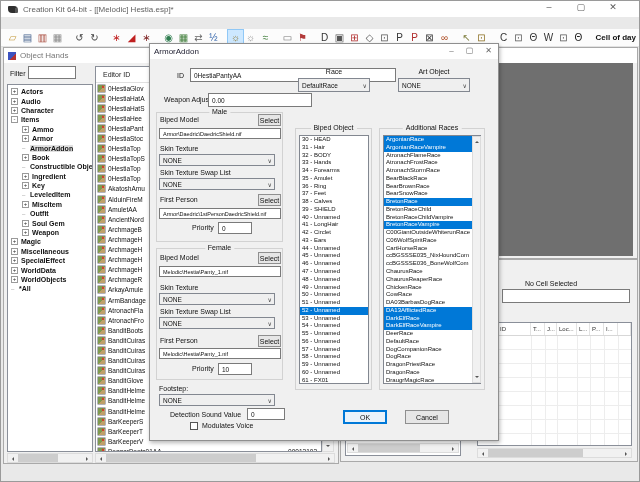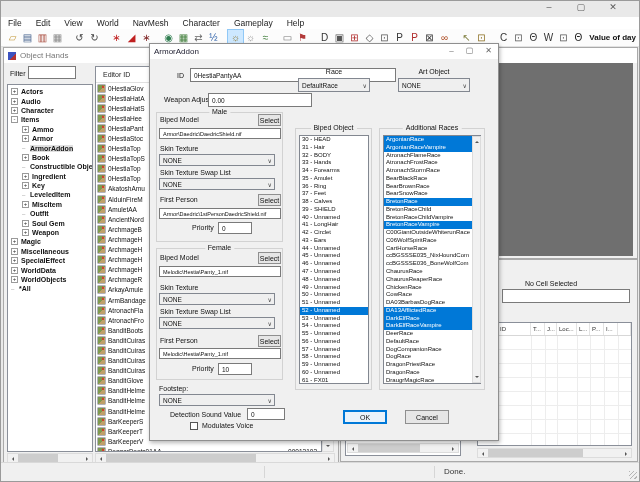--- a/index.html
+++ b/index.html
@@ -73,36 +73,30 @@
   .statusbar { position:absolute; left:0; right:0; bottom:0; height:19px; background:#f0f0f0; border-top:1px solid #d9d9d9; font-size:8px; color:#333; }
   .sb-div { position:absolute; top:3px; bottom:3px; width:1px; background:#d6d6d6; }
   .grip { position:absolute; right:2px; bottom:2px; width:8px; height:8px;
     background:repeating-linear-gradient(135deg,#b5b5b5 0 1px, transparent 1px 3px); }
 </style>
 </head>
 <body>
 
 <div id="root">
 
+  <div class="titlebar">
+    <span class="app-icon"></span>
+    <span>Creation Kit 64-bit - [[Melodic] Hestia.esp]*</span>
+  </div>
   <div class="win-controls">
     <span>–</span>
     <span>▢</span>
     <span>✕</span>
   </div>
 
-  <div class="menubar" id="menu-bar">
-      <div class="menu-item">File</div>
-      <div class="menu-item">Edit</div>
-      <div class="menu-item">View</div>
-      <div class="menu-item">World</div>
-      <div class="menu-item">NavMesh</div>
-      <div class="menu-item">Character</div>
-      <div class="menu-item">Gameplay</div>
-      <div class="menu-item">Help</div>
-    </div>
 
   <div class="toolbar" id="toolbar">
       <div class="tb-btn" style="color: rgb(192, 149, 51);">▱</div>
       <div class="tb-btn" style="color: rgb(68, 97, 140);">▤</div>
       <div class="tb-btn" style="color: rgb(168, 74, 60);">▥</div>
       <div class="tb-btn" style="color: rgb(138, 138, 138);">▦</div>
       <div class="tb-sep"></div>
       <div class="tb-btn" style="color: rgb(68, 68, 68);">↺</div>
       <div class="tb-btn" style="color: rgb(68, 68, 68);">↻</div>
       <div class="tb-sep"></div>
@@ -135,21 +129,21 @@
       <div class="tb-btn" style="color: rgb(119, 119, 51);">↖</div>
       <div class="tb-btn" style="color: rgb(138, 109, 31);">⊡</div>
       <div class="tb-sep"></div>
       <div class="tb-btn" style="color: rgb(51, 51, 51);">C</div>
       <div class="tb-btn" style="color: rgb(85, 85, 85);">⊡</div>
       <div class="tb-btn" style="color: rgb(51, 51, 51);">Θ</div>
       <div class="tb-btn" style="color: rgb(51, 51, 51);">W</div>
       <div class="tb-btn" style="color: rgb(85, 85, 85);">⊡</div>
       <div class="tb-btn" style="color: rgb(34, 34, 34);">Θ</div>
     </div>
-  <div class="tod">Value of day</div>
+  <div class="tod">Cell of day</div>
 
   <div class="window" style="left:339px;top:46px;width:298px;height:212px;">
     <div class="wtitle"></div>
     <div style="position:absolute;left:2px;right:4px;top:15px;bottom:2px;background:#6f6f6f;"></div>
   </div>
 
   <div class="window" style="left:339px;top:258px;width:298px;height:203px;">
     <div class="sunken" style="left:4px;top:4px;width:116px;height:192px;">
       <div class="scroll-h" style="left:1px;bottom:2px;width:112px;">
         <i class="tri tri-l"></i>
@@ -675,19 +669,13 @@
       </div>
     <div class="scroll-v" style="left:322px;top:92px;height:247px;width:9px;">
       <i class="tri tri-u" style="left:1.5px;"></i>
         <i class="tri tri-d" style="left:1.5px;"></i>
     </div>
 
     <div class="btn btn-ok" style="left:193px;top:366px;width:44px;height:14px;">OK</div>
     <div class="btn" style="left:255px;top:366px;width:44px;height:14px;">Cancel</div>
   </div>
 
-  <div class="statusbar">
-    <span class="sb-div" style="left:263px;"></span>
-    <span class="sb-div" style="left:433px;"></span>
-    <span style="position:absolute;left:443px;top:4px;">Done.</span>
-    <span class="grip"></span>
-  </div>
 </div>
 
 </body></html>

